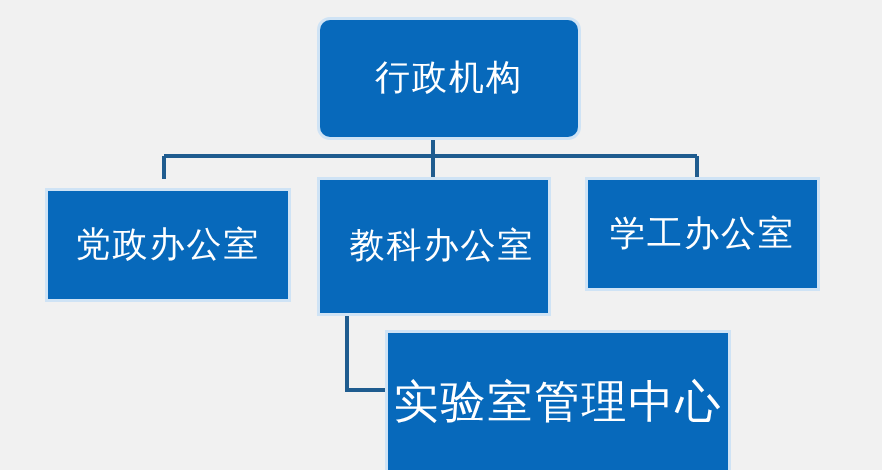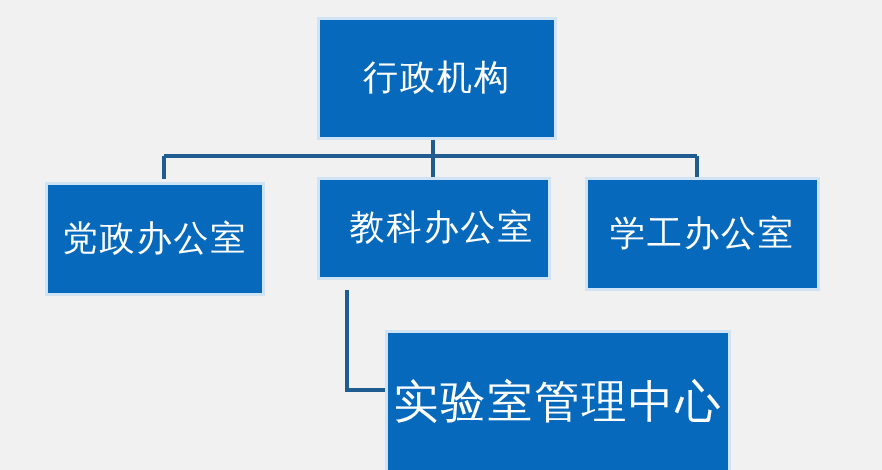--- a/index.html
+++ b/index.html
@@ -44,36 +44,37 @@
     line-height: 1.1;
     letter-spacing: 2px;
     white-space: nowrap;
     text-align: center;
     font-weight: 400;
   }
   
   #node-root {
     left: 317px;
     top: 17px;
-    width: 240px;
+    width: 264px;
     height: 123px;
+    border-radius: 13px;
   }
   
   #node-party {
     left: 45px;
-    top: 182px;
-    width: 220px;
+    top: 188px;
+    width: 246px;
     height: 114px;
     justify-content: center;
   }
   #node-teaching {
     left: 317px;
     top: 177px;
     width: 234px;
-    height: 103px;
+    height: 139px;
     padding-left: 16px;
   }
   #node-student {
     left: 585px;
     top: 177px;
     width: 235px;
     height: 114px;
   }
   
   #node-lab {

